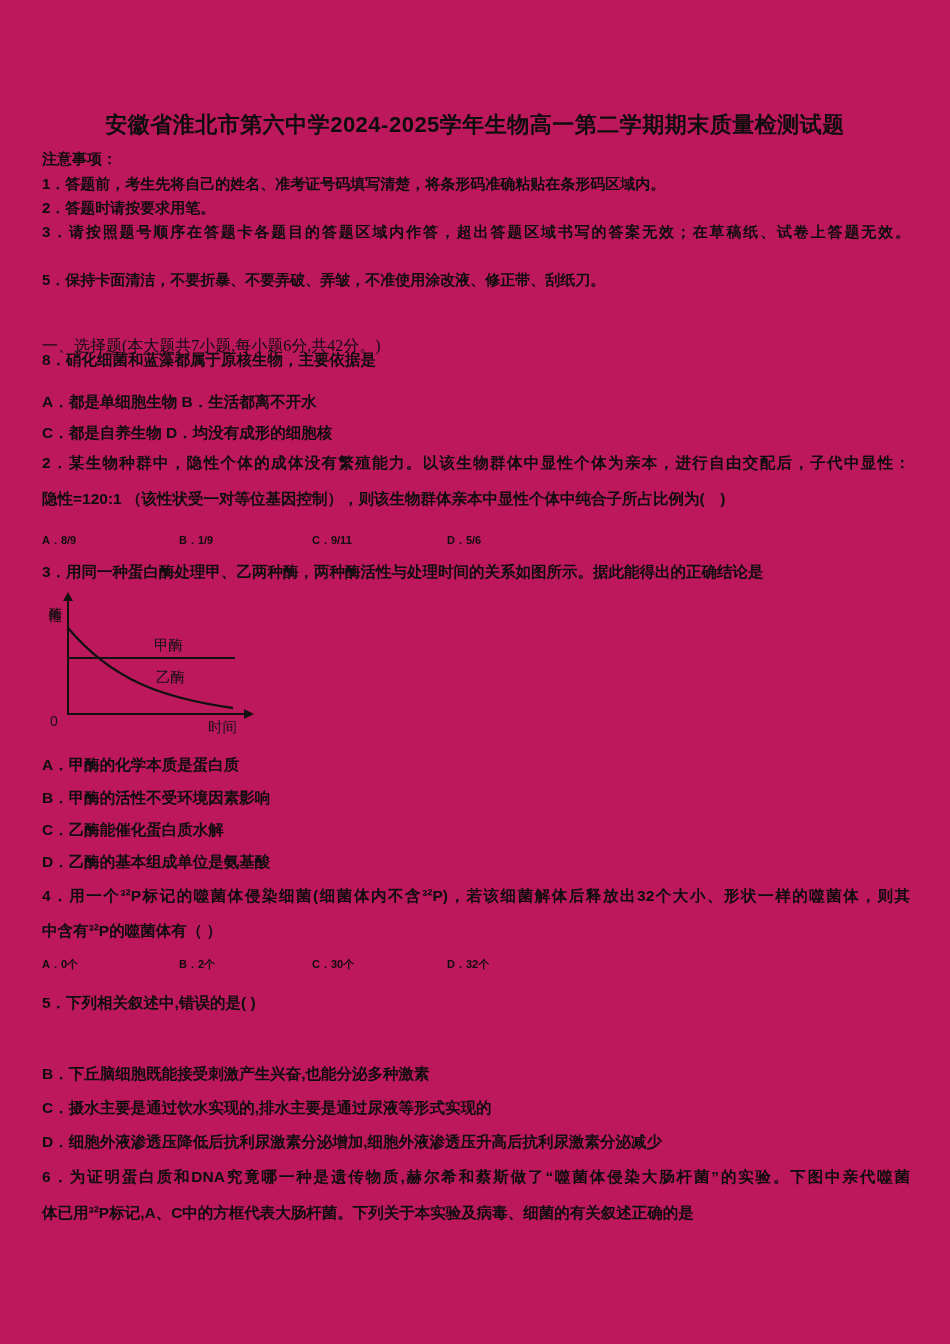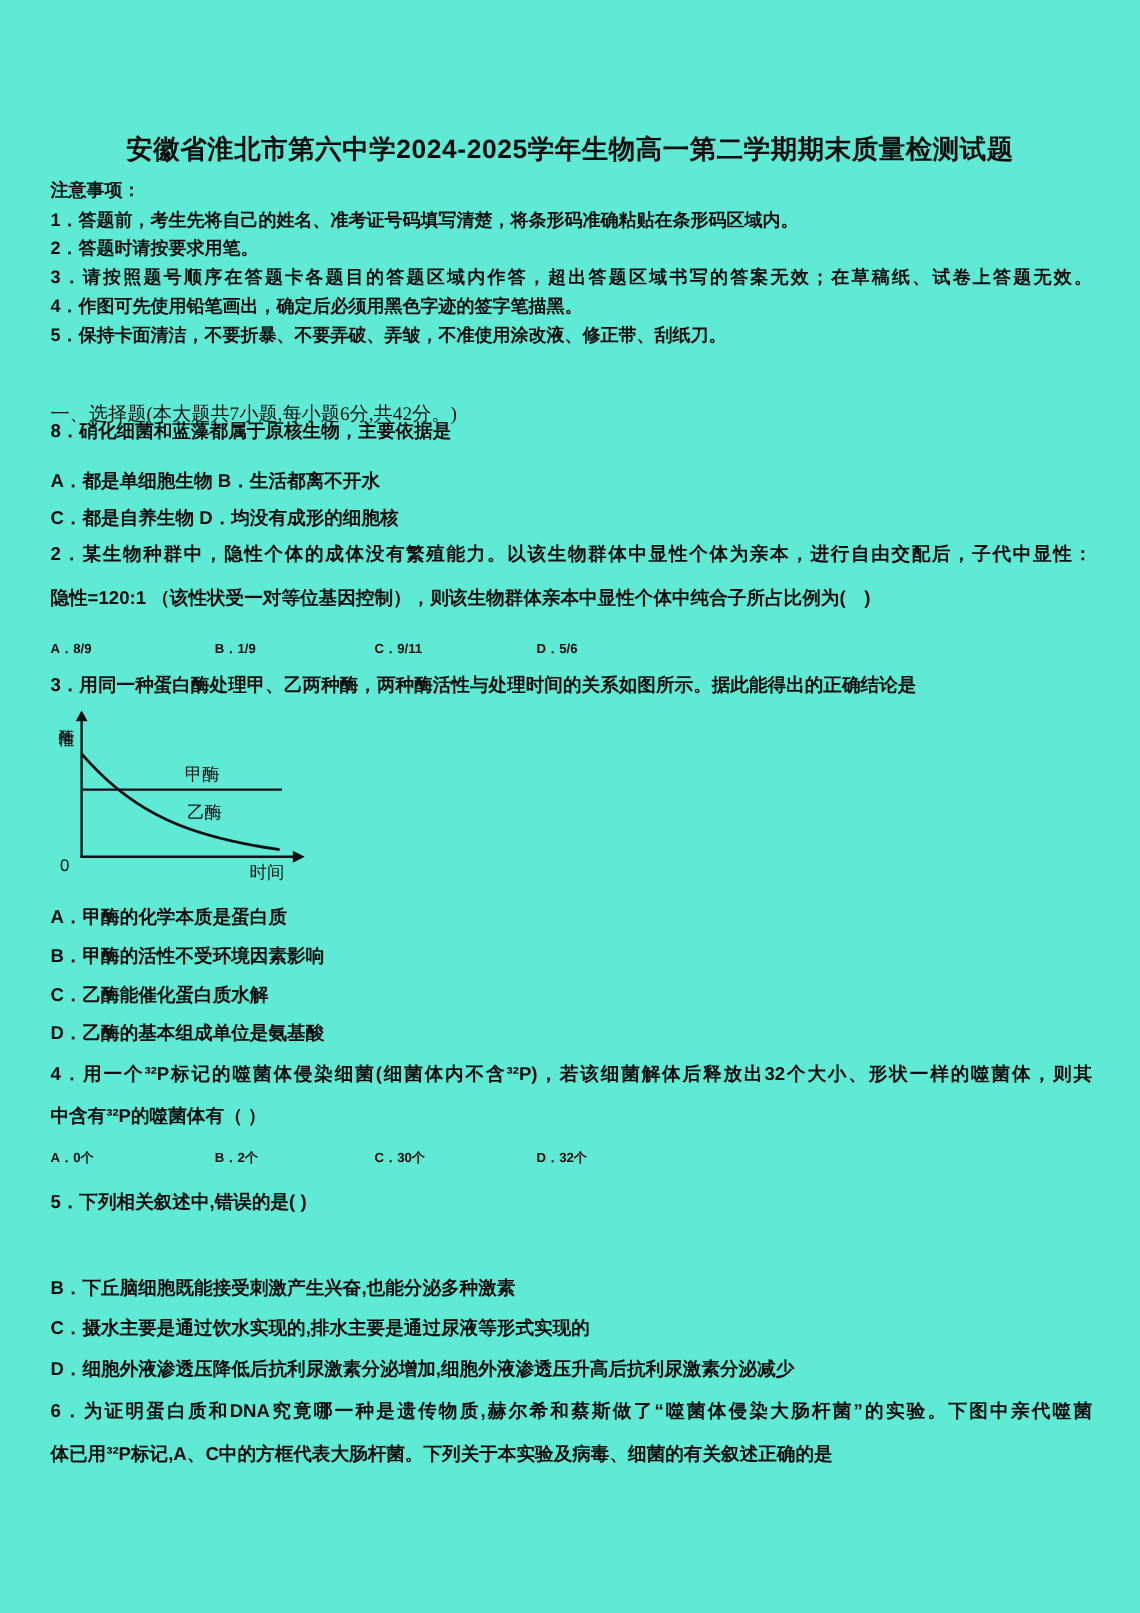--- a/index.html
+++ b/index.html
@@ -1,21 +1,21 @@
 <!DOCTYPE html>
 <html><head>
 <meta charset="utf-8">
 <style>
   html, body { margin: 0; padding: 0; background: #ffffff; }
   body { font-family: "Liberation Sans", sans-serif; color: #0d0d0d; }
   .page {
     position: relative;
     width: 950px;
     height: 1344px;
-    background: #5eead4;
+    background: #be185d;
     overflow: hidden;
   }
   .ln {
     position: absolute;
     left: 42px;
     width: 868px;
     font-size: 15.5px;
     font-weight: 700;
     line-height: 20px;
     white-space: nowrap;
@@ -71,21 +71,20 @@
 <body>
 
 <div class="page">
 
   <div class="title">安徽省淮北市第六中学2024-2025学年生物高一第二学期期末质量检测试题</div>
 
   <div class="ln notice" style="top:149px">注意事项：</div>
   <div class="ln notice" style="top:174px">1．答题前，考生先将自己的姓名、准考证号码填写清楚，将条形码准确粘贴在条形码区域内。</div>
   <div class="ln notice" style="top:198px">2．答题时请按要求用笔。</div>
   <div class="ln notice just" style="top:222px">3．请按照题号顺序在答题卡各题目的答题区域内作答，超出答题区域书写的答案无效；在草稿纸、试卷上答题无效。</div>
-  <div class="ln notice" style="top:246px">4．作图可先使用铅笔画出，确定后必须用黑色字迹的签字笔描黑。</div>
   <div class="ln notice" style="top:270px">5．保持卡面清洁，不要折暴、不要弄破、弄皱，不准使用涂改液、修正带、刮纸刀。</div>
 
   <div class="ln section-header" style="top:336px">一、选择题(本大题共7小题,每小题6分,共42分。)</div>
 
   <div class="ln" style="top:350px">8．硝化细菌和蓝藻都属于原核生物，主要依据是</div>
   <div class="ln" style="top:392px">A．都是单细胞生物 B．生活都离不开水</div>
   <div class="ln" style="top:423px">C．都是自养生物 D．均没有成形的细胞核</div>
 
   <div class="ln just" style="top:453px">2．某生物种群中，隐性个体的成体没有繁殖能力。以该生物群体中显性个体为亲本，进行自由交配后，子代中显性：</div>
   <div class="ln" style="top:489px">隐性=120:1 （该性状受一对等位基因控制），则该生物群体亲本中显性个体中纯合子所占比例为(　)</div>

